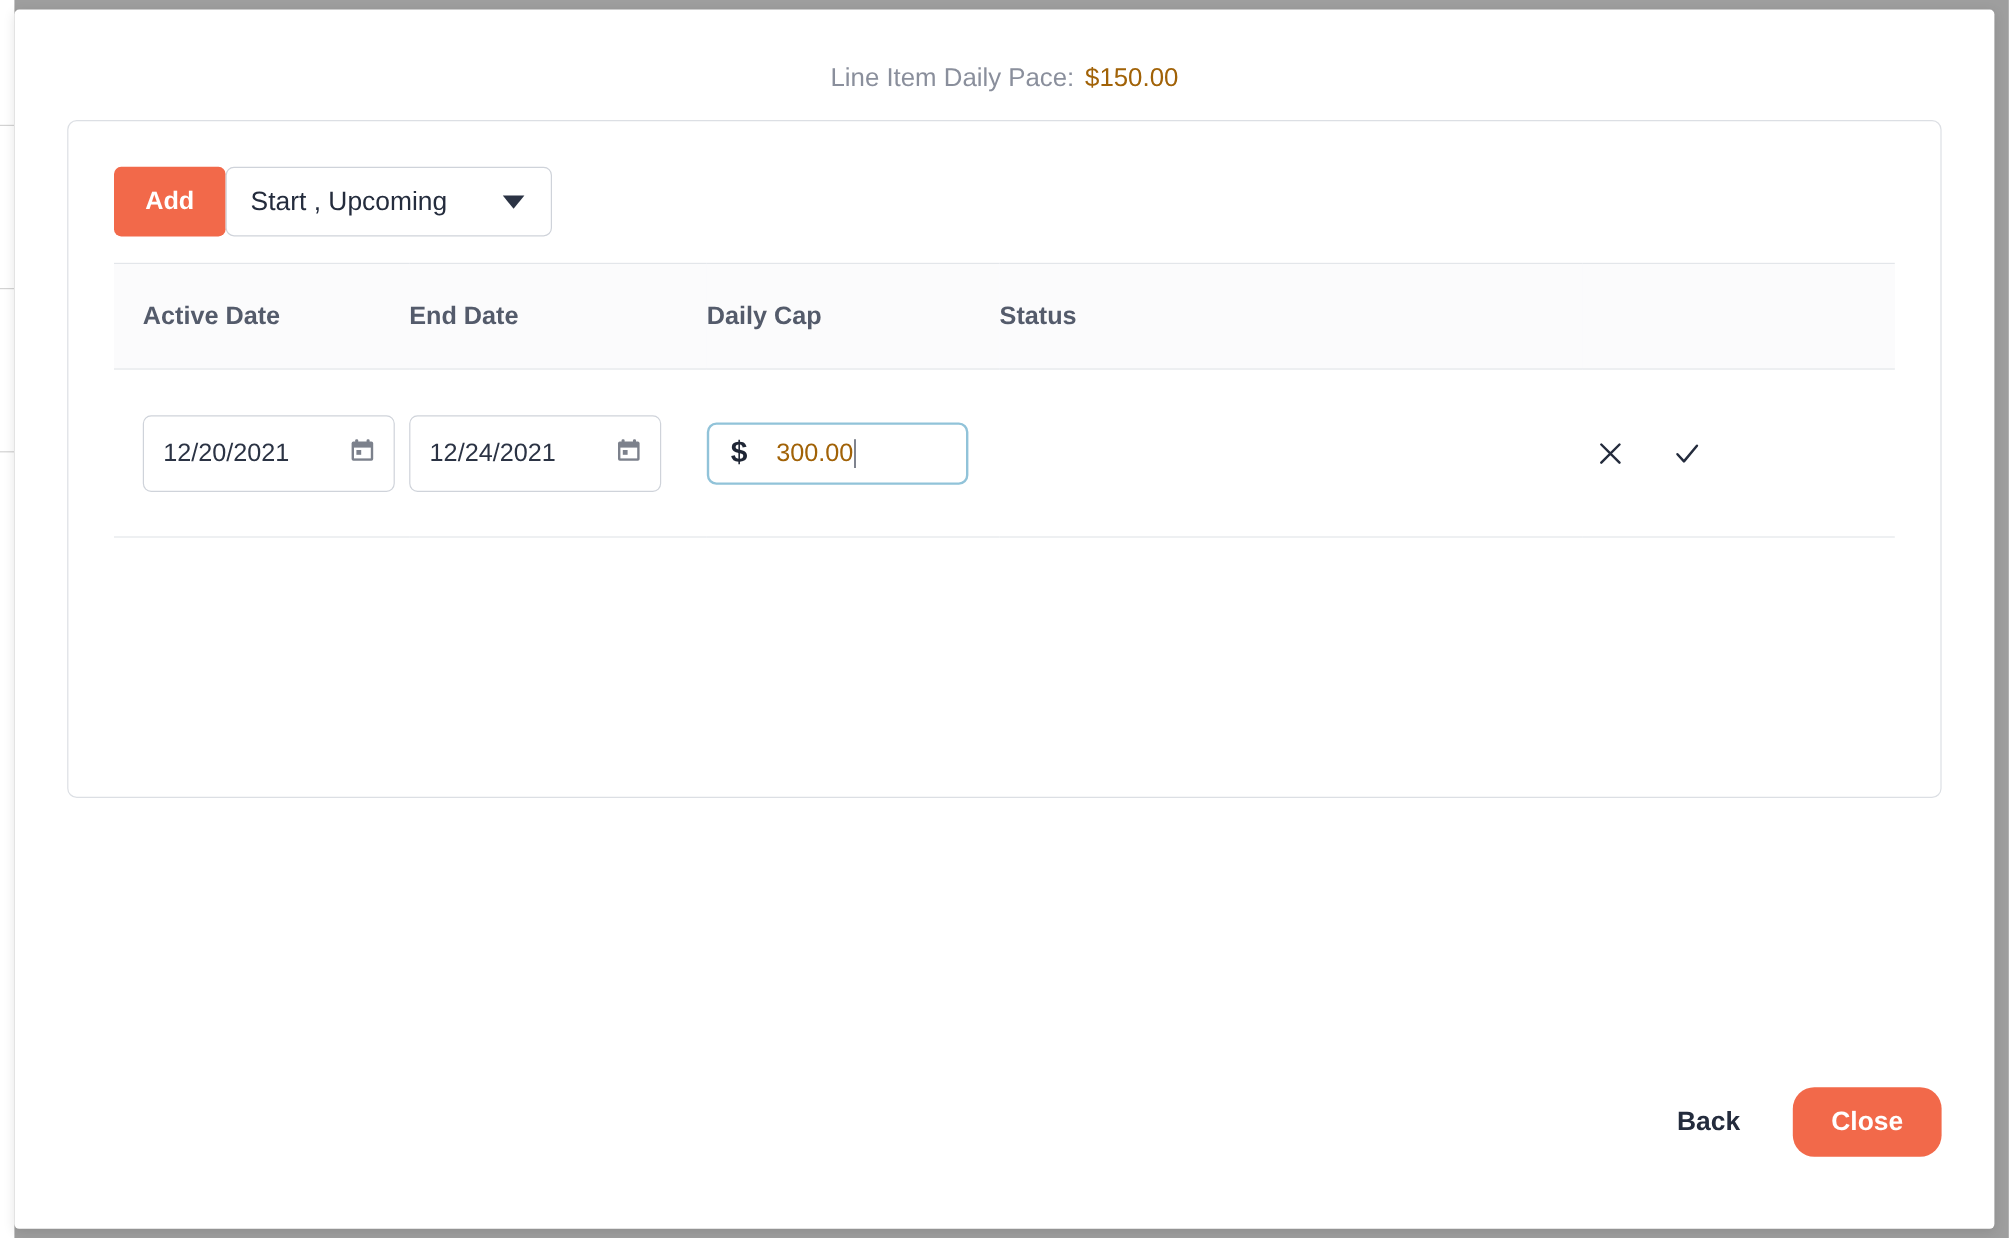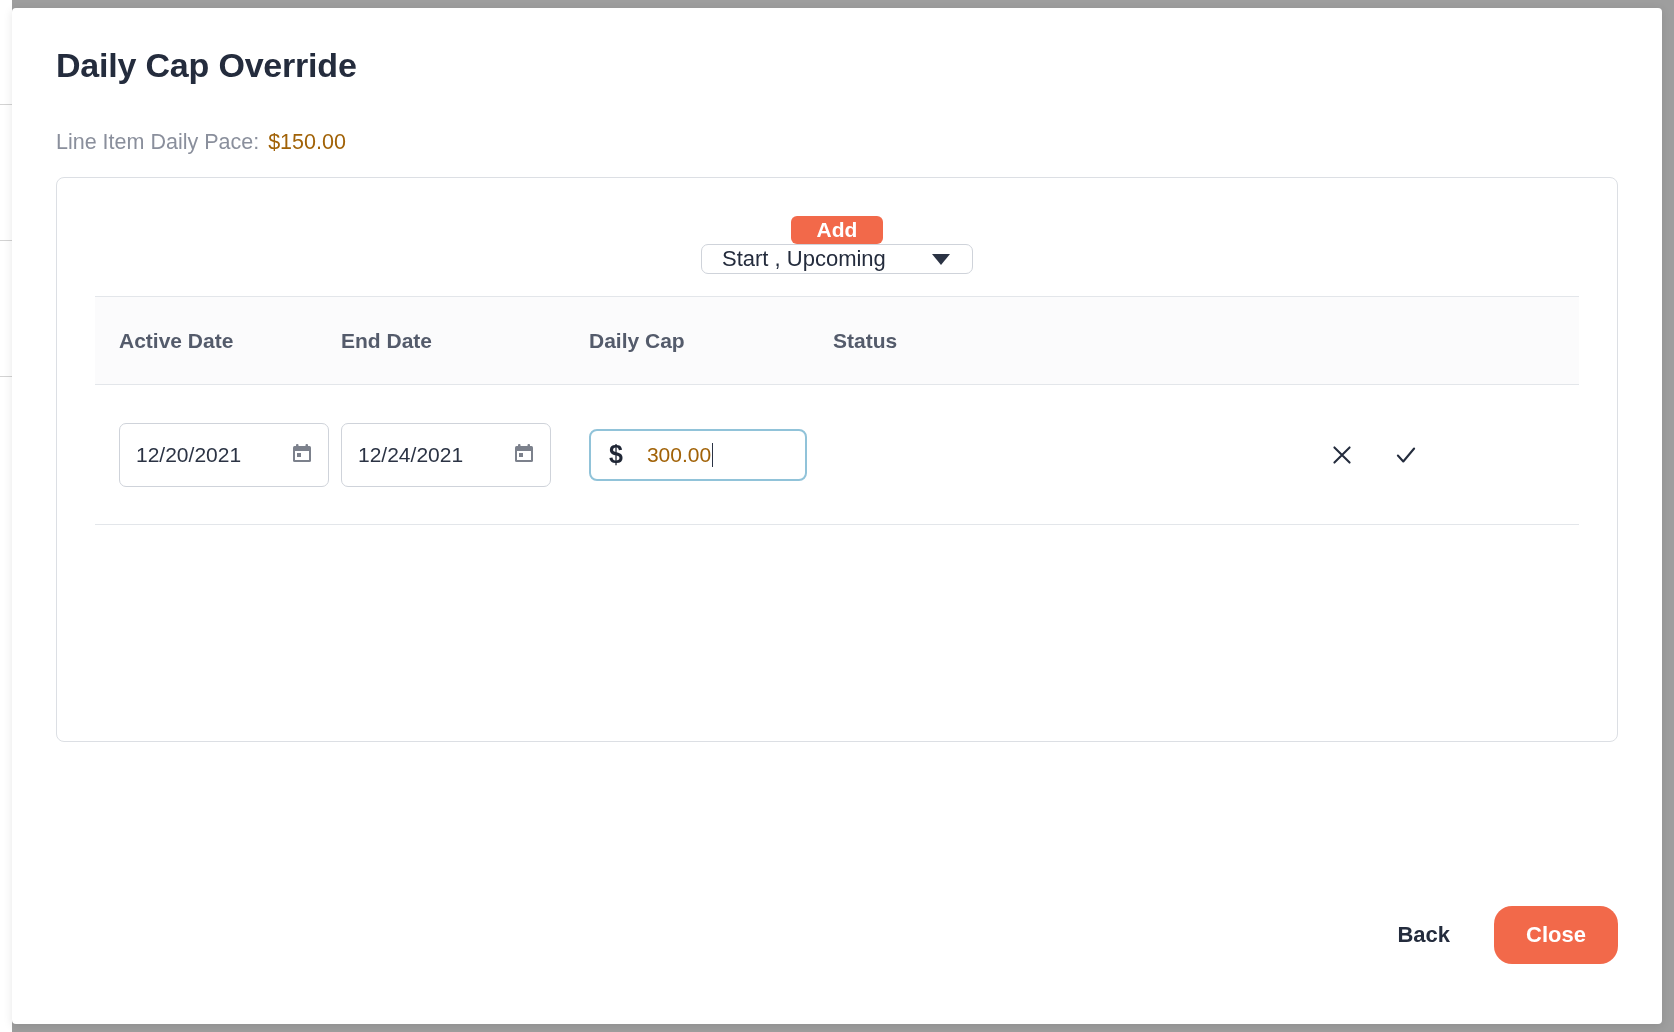--- a/index.html
+++ b/index.html
@@ -60,39 +60,39 @@
     line-height: 1.3;
     white-space: nowrap;
   }
 
   .pace-line {
     margin-top: 45px;
     font-size: 21.5px;
     display: flex;
     align-items: baseline;
     gap: 9px;
+    justify-content: center;
   }
   .pace-label { color: #8a8f9c; }
   .pace-value { color: #a16207; }
 
   
   .panel {
     margin-top: 22px;
     border: 1px solid #dcdfe4;
     border-radius: 8px;
     height: 565px;
     padding: 38px 38px 0 38px;
     position: relative;
   }
 
   .panel-toolbar {
     display: flex;
     align-items: center;
     height: 58px;
-    flex-direction: column;
   }
 
   .btn-add {
     background: #f2694a;
     color: #ffffff;
     border: none;
     border-radius: 6px;
     font-size: 21px;
     font-weight: bold;
     font-family: "Liberation Sans", sans-serif;
@@ -261,21 +261,20 @@
 </head>
 <body>
 
 <div class="bg-strip" style="top:0;height:1032px;"></div>
 <div class="bg-line" style="top:104px;"></div>
 <div class="bg-line" style="top:240px;"></div>
 <div class="bg-line" style="top:376px;"></div>
 
 <div class="modal">
 
-  <h1 class="modal-title">Daily Cap Override</h1>
 
 
   <div class="pace-line">
     <span class="pace-label">Line Item Daily Pace:</span>
     <span class="pace-value">$150.00</span>
   </div>
 
   <div class="panel">
 
     <div class="panel-toolbar">

